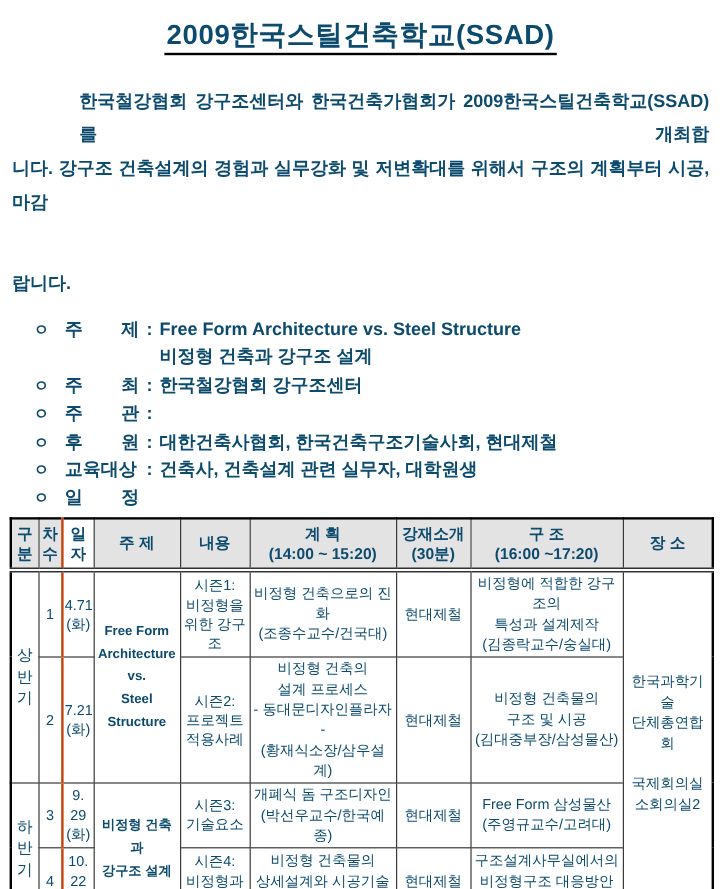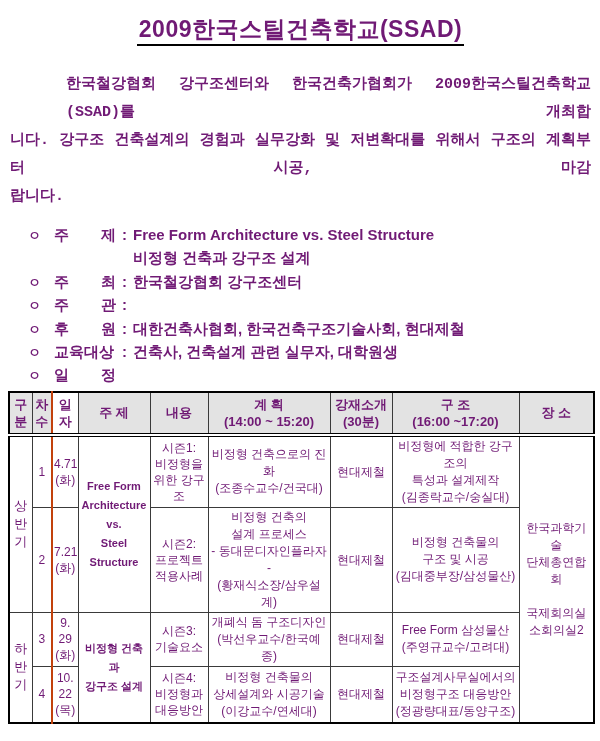--- a/index.html
+++ b/index.html
@@ -1,33 +1,33 @@
 <!DOCTYPE html>
 <html><head>
 <meta charset="utf-8">
 <style>
   html,body { margin:0; padding:0; background:#fff; }
   .page {
     position: relative;
     width: 600px; height: 741px;
     background: #fff;
-    color: #701a75;
+    color: #0c4a6e;
     font-family: "Liberation Sans", "DejaVu Sans", sans-serif;
     padding: 0 9px 0 10px;
     box-sizing: border-box;
     overflow: hidden;
   }
   
   .title { margin: 14px 0 0 0; text-align: center; font-size: 23px; font-weight: 800; letter-spacing: 0.5px; }
   .title .title-text { border-bottom: 2px solid #000; padding: 0 2px 2px 2px; }
   
-  .intro { margin-top: 26px; font-size: 15px; font-weight: 700; font-family: Liberation Mono, monospace; }
+  .intro { margin-top: 26px; font-size: 15px; font-weight: 700; }
   .intro-line { text-align: justify; text-align-last: justify; line-height: 28px; white-space: normal; }
   .intro-line.first { padding-left: 56px; }
-  .intro-line.last { text-align: left; text-align-last: left; }
+  .intro-line.last { text-align: left; text-align-last: left; margin-top: 40px; }
   
   .bullets { margin-top: 12px; padding-left: 18px; font-size: 15px; font-weight: 700; }
   .b-row { display: flex; align-items: baseline; line-height: 23.4px; height: 23.4px; }
   .b-marker { width: 26px; font-size: 13px; }
   .b-label { width: 62px; text-align: justify; text-align-last: justify; }
   .b-colon { width: 17px; text-align: center; }
   .b-cont { padding-left: 105px; }
   
   .sched {
     border-collapse: collapse; table-layout: fixed;

